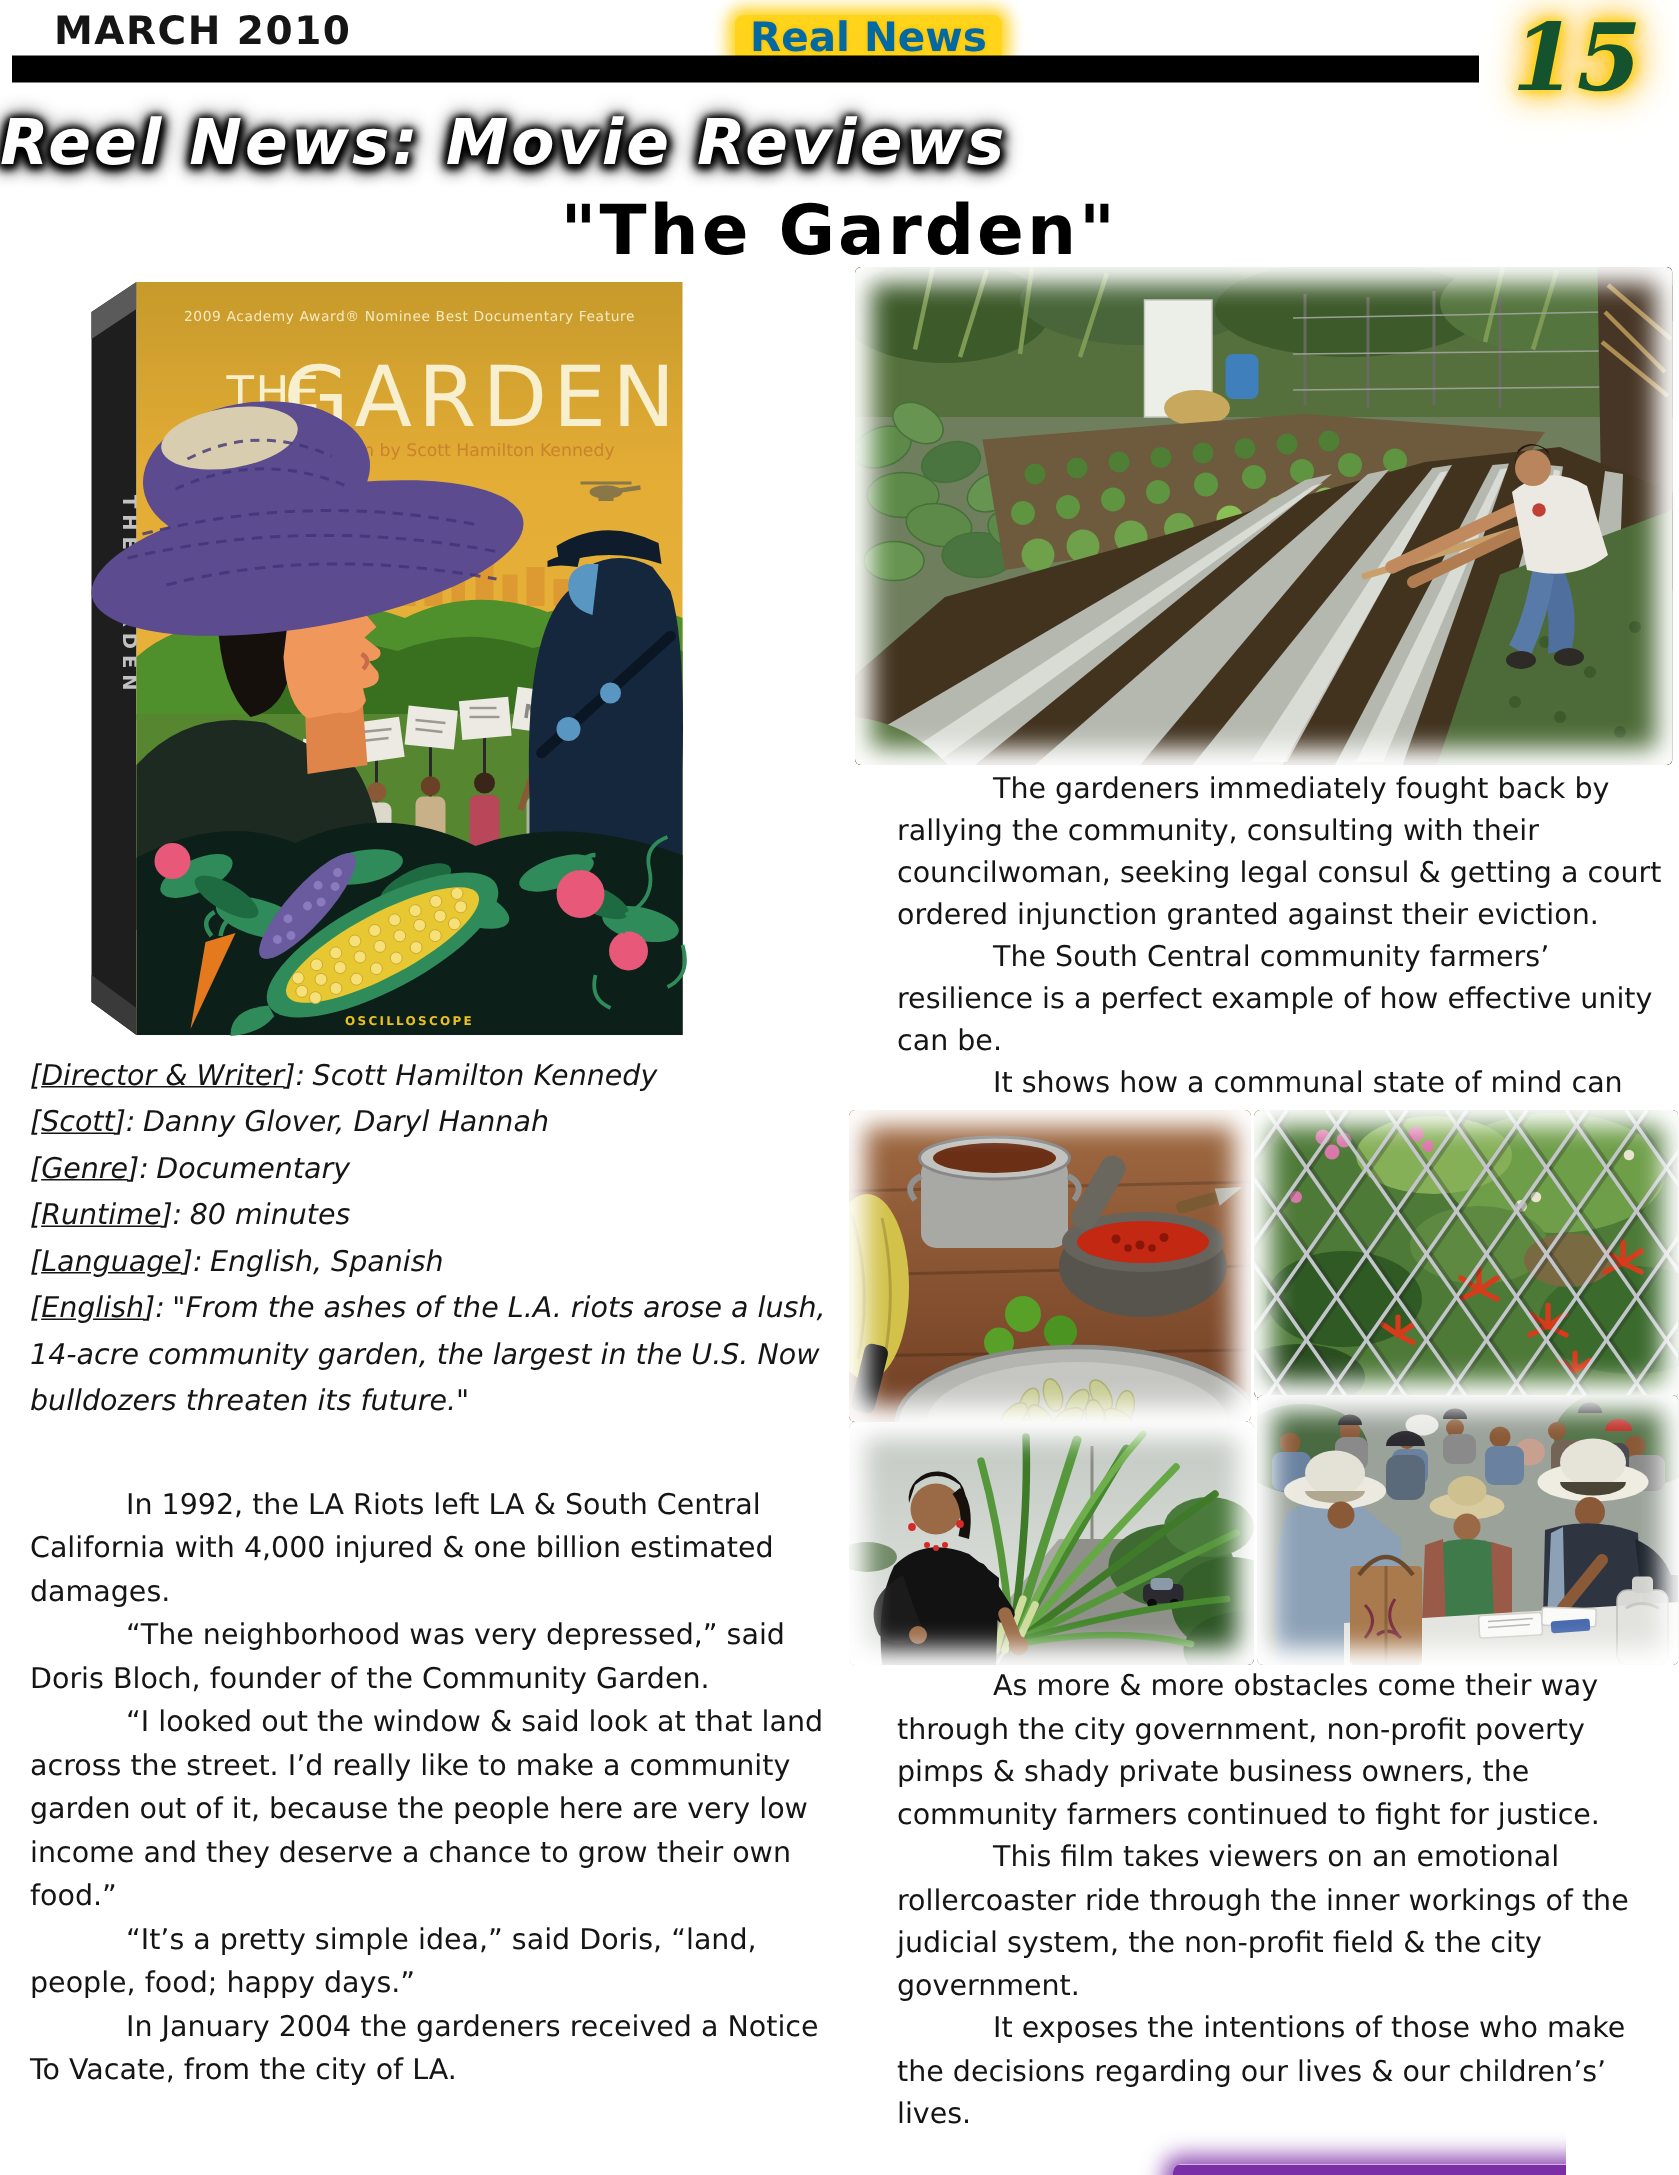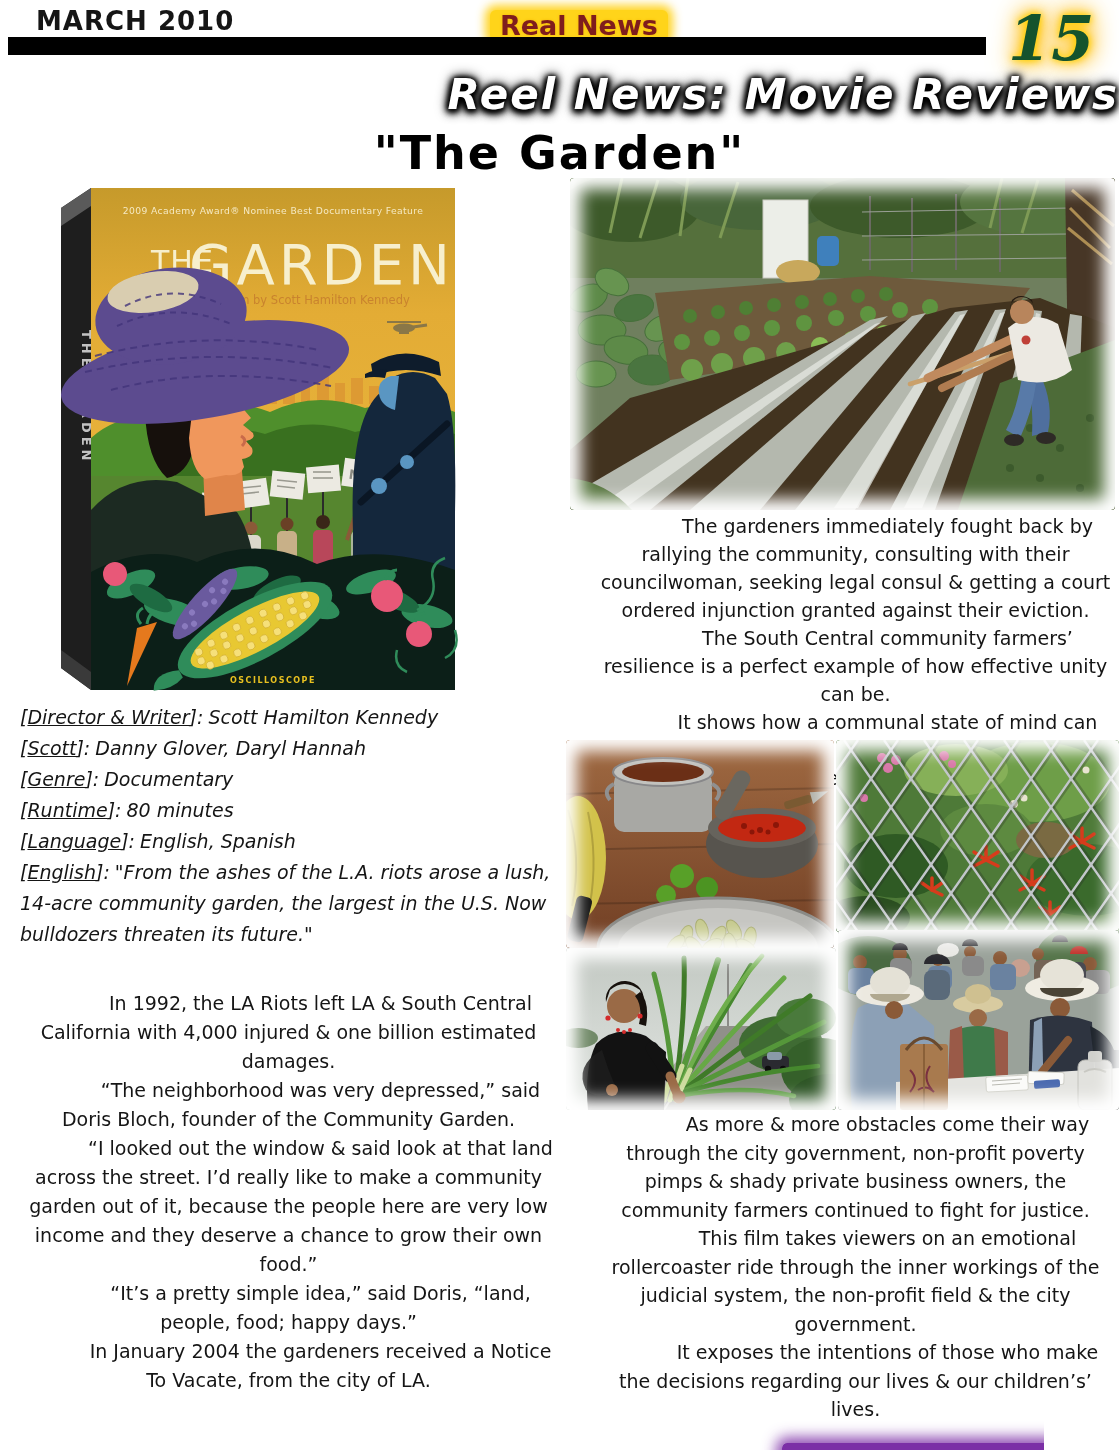--- a/index.html
+++ b/index.html
@@ -1,42 +1,42 @@
 <!DOCTYPE html>
 <html><head>
 <meta charset="utf-8">
 <style>
   html,body{margin:0;padding:0;background:#fff;}
   .page{position:relative;width:1119px;height:1450px;background:#ffffff;overflow:hidden;
         font-family:"DejaVu Sans",sans-serif;color:#151515;}
   
   .issue-date{position:absolute;left:36px;top:6px;font-size:26px;font-weight:bold;letter-spacing:1px;}
-  .masthead{position:absolute;left:490px;top:10px;font-size:27px;font-weight:bold;color:#7f1d1d;
+  .masthead{position:absolute;left:490px;top:10px;font-size:27px;font-weight:bold;color:#0369a1;
             background:#ffd41a;padding:0 10px;border-radius:6px;
             box-shadow:0 0 10px 5px rgba(255,204,0,.85);text-shadow:0 0 3px #f2b705;}
   .header-rule{position:absolute;left:8px;top:37px;width:978px;height:18px;background:#000;}
   .page-number{position:absolute;left:1008px;top:2px;font-family:"DejaVu Serif",serif;font-style:italic;
                font-size:62px;font-weight:bold;color:#14532d;
                text-shadow:0 0 6px #ffd400,0 0 12px #ffc400,0 0 22px #ffbb00,0 0 30px #ffb300;}
   
-  .section-title{position:absolute;left:0;top:70px;width:1119px;text-align:right;
+  .section-title{position:absolute;left:0;top:70px;width:1119px;text-align:left;
                  font-size:42px;font-weight:bold;font-style:italic;color:#fff;letter-spacing:2px;
                  text-shadow:0 0 4px #000,0 0 8px #000,0 0 14px #000,2px 2px 6px #000,-2px 2px 6px #000,0 4px 10px rgba(0,0,0,.85);}
   .movie-title{position:absolute;left:0;top:126px;width:1119px;text-align:center;
                font-size:46px;font-weight:bold;color:#000;letter-spacing:2px;}
   
   .art{position:absolute;}
   .photo{position:absolute;border-radius:4px;overflow:hidden;}
   .photo::after{content:"";position:absolute;inset:0;box-shadow:inset 0 0 16px 11px #ffffff;border-radius:4px;pointer-events:none;}
   .art svg,.photo svg{display:block;width:100%;height:100%;}
   
   .details{position:absolute;left:20px;top:702px;width:540px;font-size:19px;line-height:31px;font-style:italic;}
   .detail-label{text-decoration:underline;}
   .detail-value{margin-left:5px;}
-  .paras{position:absolute;font-size:19px;line-height:29px;text-align:center;}
+  .paras{position:absolute;font-size:19px;line-height:29px;}
   .paras p{margin:0;text-indent:64px;}
   .left-paras{left:20px;top:989px;width:537px;}
   .right-paras-top{left:598px;top:512px;width:515px;line-height:28px;}
   .right-paras-bottom{left:598px;top:1110px;width:515px;line-height:28.5px;}
   
   .rating-row{position:absolute;left:620px;top:1446px;}
   .rating-label{font-size:29px;font-weight:bold;letter-spacing:1px;}
   .rating-value{margin-left:36px;font-size:29px;font-weight:bold;background:#7b2fa6;color:#fff;
                 padding:3px 12px 5px 12px;border-radius:5px;
                 box-shadow:0 0 14px 6px rgba(116,34,160,.8);text-shadow:1px 1px 2px rgba(0,0,0,.5);}

